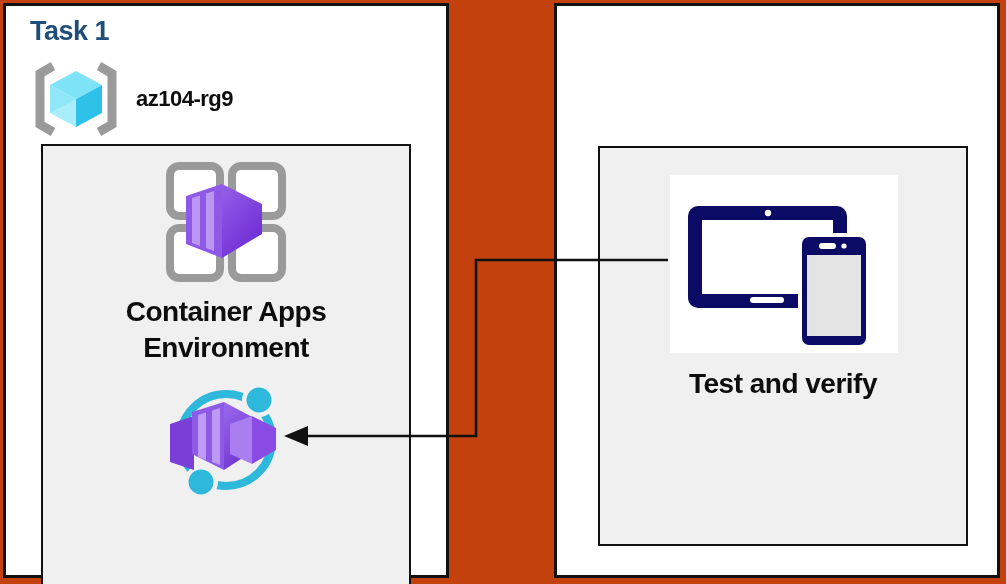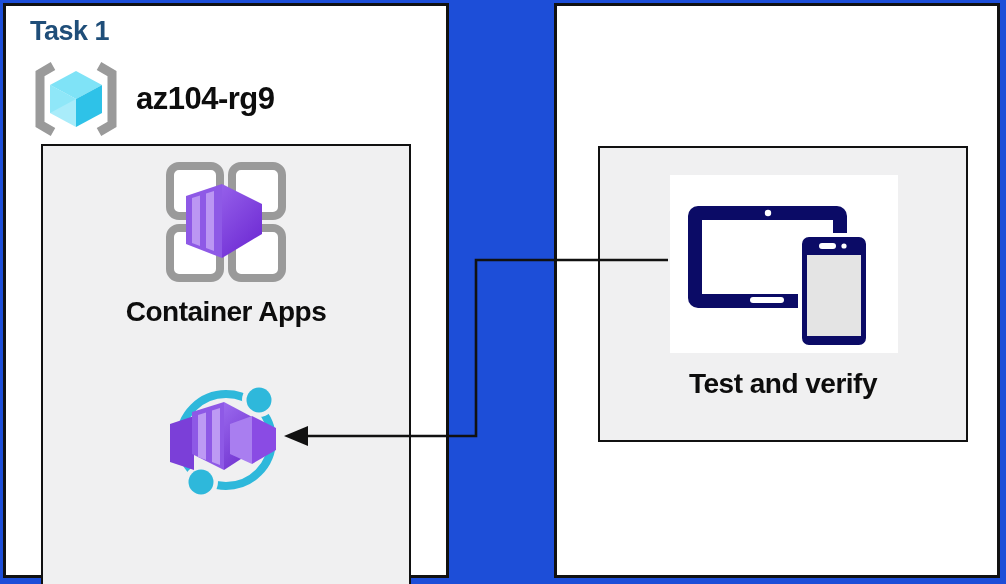--- a/index.html
+++ b/index.html
@@ -1,39 +1,39 @@
 <!DOCTYPE html>
 <html style="--task-title: #1F4E79; --box-border: #111111; --panel-bg: #F0F0F1; --cyan: #2EB8DB; --purple: #8E59E6; --navy: #0B0B66; --gray: #9A9A9A;"><head>
 <meta charset="utf-8">
 <style>
   html,body{margin:0;padding:0;background:#ffffff;}
   .stage{
-    position:relative;width:1006px;height:584px;background:#1d4ed8;overflow:hidden;
+    position:relative;width:1006px;height:584px;background:#c2410c;overflow:hidden;
     font-family:"Liberation Sans","DejaVu Sans",sans-serif;
   }
   .task-panel{
     position:absolute;top:3px;width:446px;height:575px;
     background:#ffffff;border:3px solid var(--box-border,#111);box-sizing:border-box;
   }
   #task1-panel{left:3px;}
   #task2-panel{left:554px;}
   .task-title{
     position:absolute;left:24px;top:10px;
     font-size:27px;font-weight:bold;color:var(--task-title,#1F4E79);
     letter-spacing:-0.5px;
   }
   .rg-row{position:absolute;left:22px;top:52px;display:flex;align-items:center;}
   .rg-row svg{width:96px;height:82px;}
-  .rg-name{font-size:31px;font-weight:bold;color:#0d0d0d;margin-left:12px;letter-spacing:-0.5px;}
+  .rg-name{font-size:22px;font-weight:bold;color:#0d0d0d;margin-left:12px;letter-spacing:-0.5px;}
   .sub-panel{
     position:absolute;background:var(--panel-bg,#F0F0F1);
     border:2.5px solid var(--box-border,#111);box-sizing:border-box;
   }
   #task1-sub{left:35px;top:138px;width:370px;height:521px;}
-  #task2-sub{left:41px;top:140px;width:370px;height:296px;}
+  #task2-sub{left:41px;top:140px;width:370px;height:400px;}
   .figure{position:absolute;left:0;width:100%;display:flex;justify-content:center;}
   .node-label{
     position:absolute;left:0;width:100%;text-align:center;
     font-size:28px;font-weight:bold;color:#0d0d0d;line-height:36px;letter-spacing:-0.5px;
   }
   #env-figure{top:14px;}
   #env-label{top:148px;}
   #app-figure{top:232px;}
   #app-label{top:356px;}
   .white-card{
@@ -81,20 +81,21 @@
           </defs>
           <polygon points="24,36 60,24 60,98 24,84" fill="var(--purple)"></polygon>
           <polygon points="60,24 100,44 100,74 60,98" fill="url(#envR)"></polygon>
           <polygon points="30,38 38,35.5 38,86 30,83" fill="#BB96F3"></polygon>
           <polygon points="44,33.5 52,31 52,91 44,88" fill="#BB96F3"></polygon>
         </svg>
       </div>
 
       <div class="node-label" id="env-label">
         <div>Container Apps</div>
+        <div>Environment</div>
       </div>
 
       <div class="figure" id="app-figure">
         <svg width="124" height="124" viewBox="0 0 124 124">
           <defs>
             <linearGradient id="appR" x1="0" y1="0" x2="0.5" y2="1">
               <stop offset="0" stop-color="#9B6AEE"></stop>
                 <stop offset="1" stop-color="#7133D0"></stop>
             </linearGradient>
           </defs>

